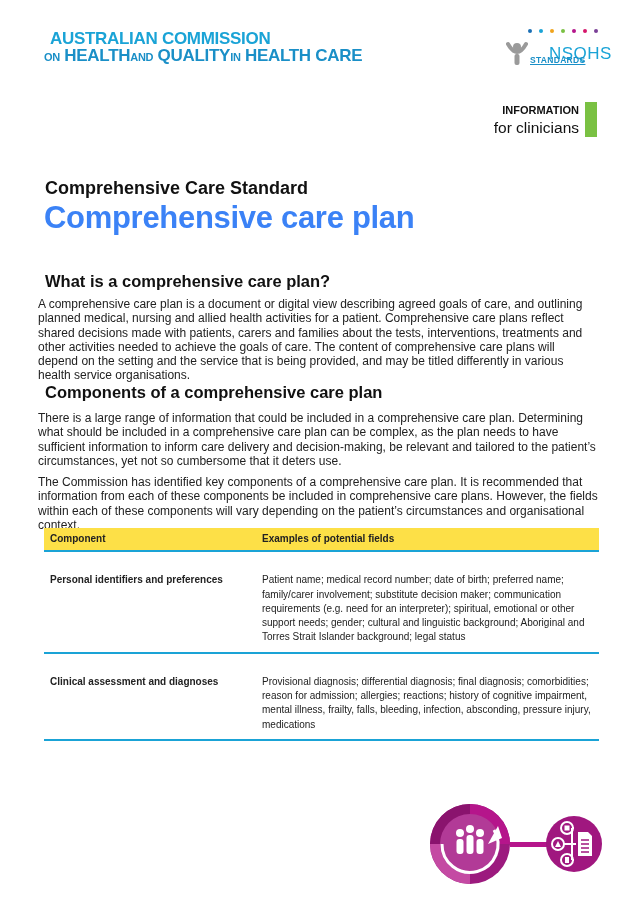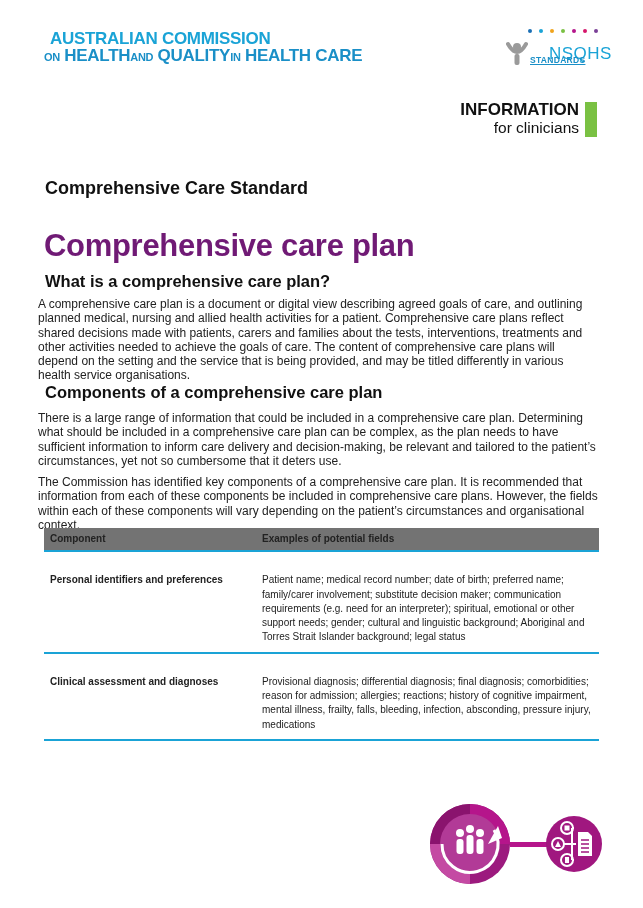--- a/index.html
+++ b/index.html
@@ -8,29 +8,29 @@
   .logo-commission .l1 { font-size:17px;margin-left:6px; }
   .logo-commission .l2 { font-size:17px; color:#1a8fc7; }
   .logo-commission .l2 small { font-size:11px; }
   .nsqhs { position:absolute; left:506px; top:28px; width:100px; height:42px; }
   .nsqhs .dots { position:absolute; left:22px; top:1px; display:flex; gap:7px; }
   .nsqhs .dots span { width:4px; height:4px; border-radius:50%; display:block; }
   .nsqhs .figure { position:absolute; left:0; top:10px; width:22px; height:28px; }
   .nsqhs .name { position:absolute; left:23px; top:16px; color:#1aa3d6; font-size:17px; letter-spacing:0.5px;margin-left:20px; }
   .nsqhs .std { position:absolute; left:24px; top:27px; color:#1a8fc7; font-size:8.5px; font-weight:bold; letter-spacing:0.3px;text-decoration:underline; }
   .info { position:absolute; right:64px; top:101px; text-align:right; line-height:18px; }
-  .info .t1 { font-weight:bold; font-size:17px; color:#111; }
+  .info .t1 { font-weight:bold; font-size:11px; color:#111; }
   .info .t2 { font-size:15.5px; color:#111; }
   .info-bar { position:absolute; left:585px; top:102px; width:12px; height:35px; background:#7ac143; }
   .subtitle { position:absolute; left:45px; top:178px; font-size:18px; font-weight:bold; color:#111; }
-  .title { position:absolute; left:44px; top:200px; font-size:31px; font-weight:bold; color:#701a75; letter-spacing:-0.3px;margin-top:28px; }
+  .title { position:absolute; left:44px; top:200px; font-size:31px; font-weight:bold; color:#3b82f6; letter-spacing:-0.3px; }
   .h2 { position:absolute; left:45px; font-size:16.5px; font-weight:bold; color:#111; }
   .para { position:absolute; left:38px; width:560px; font-size:12px; line-height:14.3px; color:#222; }
   table.comp { position:absolute; left:44px; top:528px; width:555px; border-collapse:collapse; font-size:10px; line-height:14.3px; color:#222; }
-  table.comp th { background:#737373; text-align:left; font-weight:bold; padding:4px 6px 4px 6px; border-bottom:2px solid #1aa3d6; height:14px; }
+  table.comp th { background:#fde047; text-align:left; font-weight:bold; padding:4px 6px 4px 6px; border-bottom:2px solid #1aa3d6; height:14px; }
   table.comp td { vertical-align:top; padding:21px 6px 7px 6px; border-bottom:2px solid #1aa3d6; }
   table.comp td.c1 { font-weight:bold; width:200px; }
   .illus { position:absolute; left:428px; top:800px; width:180px; height:90px; }
 </style>
 </head>
 <body>
 
 <div class="logo-commission">
   <div class="l1">AUSTRALIAN COMMISSION</div>
   <div class="l2"><small>ON</small> <span>HEALTH</span><small>AND</small> <span>QUALITY</span><small>IN</small> <span>HEALTH CARE</span></div>

